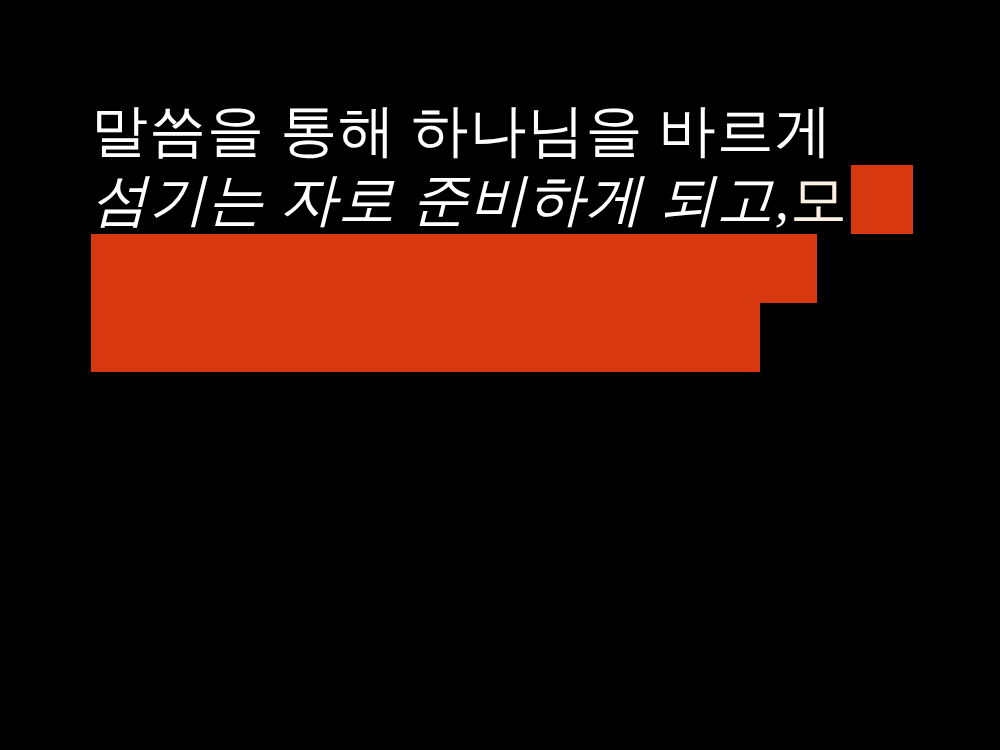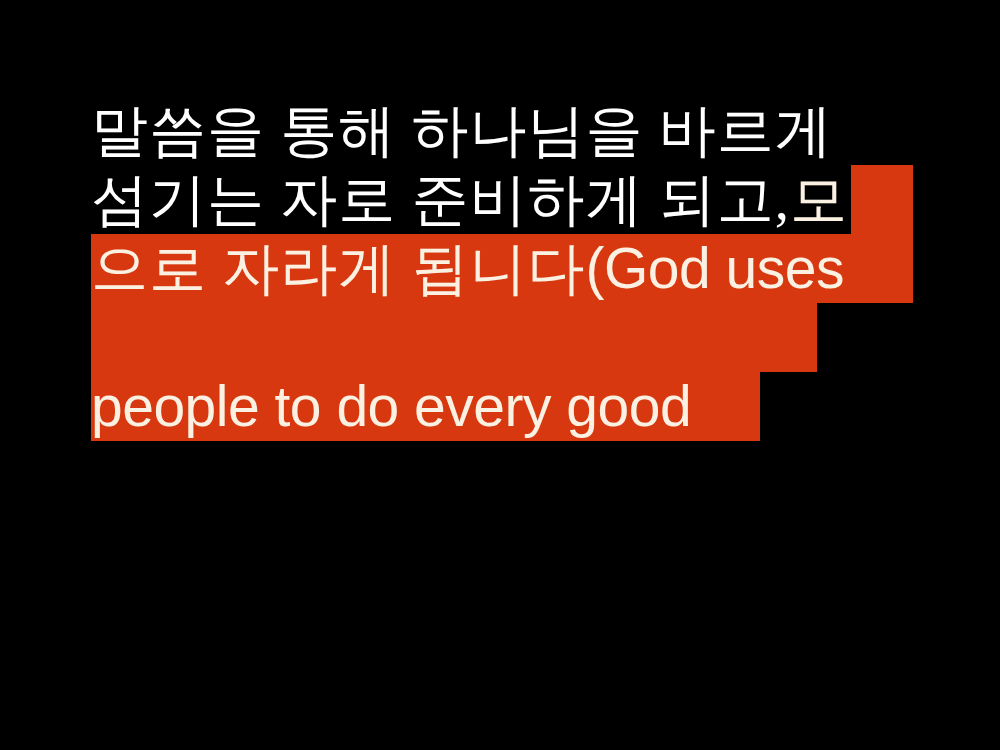--- a/index.html
+++ b/index.html
@@ -65,48 +65,43 @@
   .on-black { color: #ffffff; }
 
   
   .hl-l2 { left: 760px; width: 62px; }
   .hl-l3 { left: 0px;   width: 775px; }
   .hl-l4 { left: 0px;   width: 822px; }
   .hl-l5 { left: 0px;   width: 726px; }
   .hl-l6 { left: 0px;   width: 669px; }
   .hl-l7 { left: 0px;   width: 187px; }
 
-  .nowrap { white-space: nowrap; }
+  .nowrap { white-space: nowrap; font-style: italic; }
 </style>
 </head>
 <body>
 
 <div id="slide">
 
   <div id="verse-block">
 
     <div class="verse-line">
       <span class="line-text ko on-black">말씀을 통해 하나님을 바르게</span>
     </div>
 
     <div class="verse-line">
       <span class="hl hl-l2"></span>
       <span class="line-text ko on-black nowrap">섬기는 자로 준비하게 되고, </span><span class="line-text ko on-hl">모</span>
     </div>
 
 
-    <div class="verse-line">
-      <span class="hl hl-l4"></span>
-      <span class="line-text ko on-hl">으로 자라게 됩니다</span><span class="line-text en on-hl">(God uses</span>
-    </div>
 
     <div class="verse-line">
       <span class="hl hl-l5"></span>
     </div>
 
     <div class="verse-line">
       <span class="hl hl-l6"></span>
-      <span class="line-text en on-hl">people to do every good</span>
     </div>
 
 
   </div>
 </div>
 
 </body></html>

